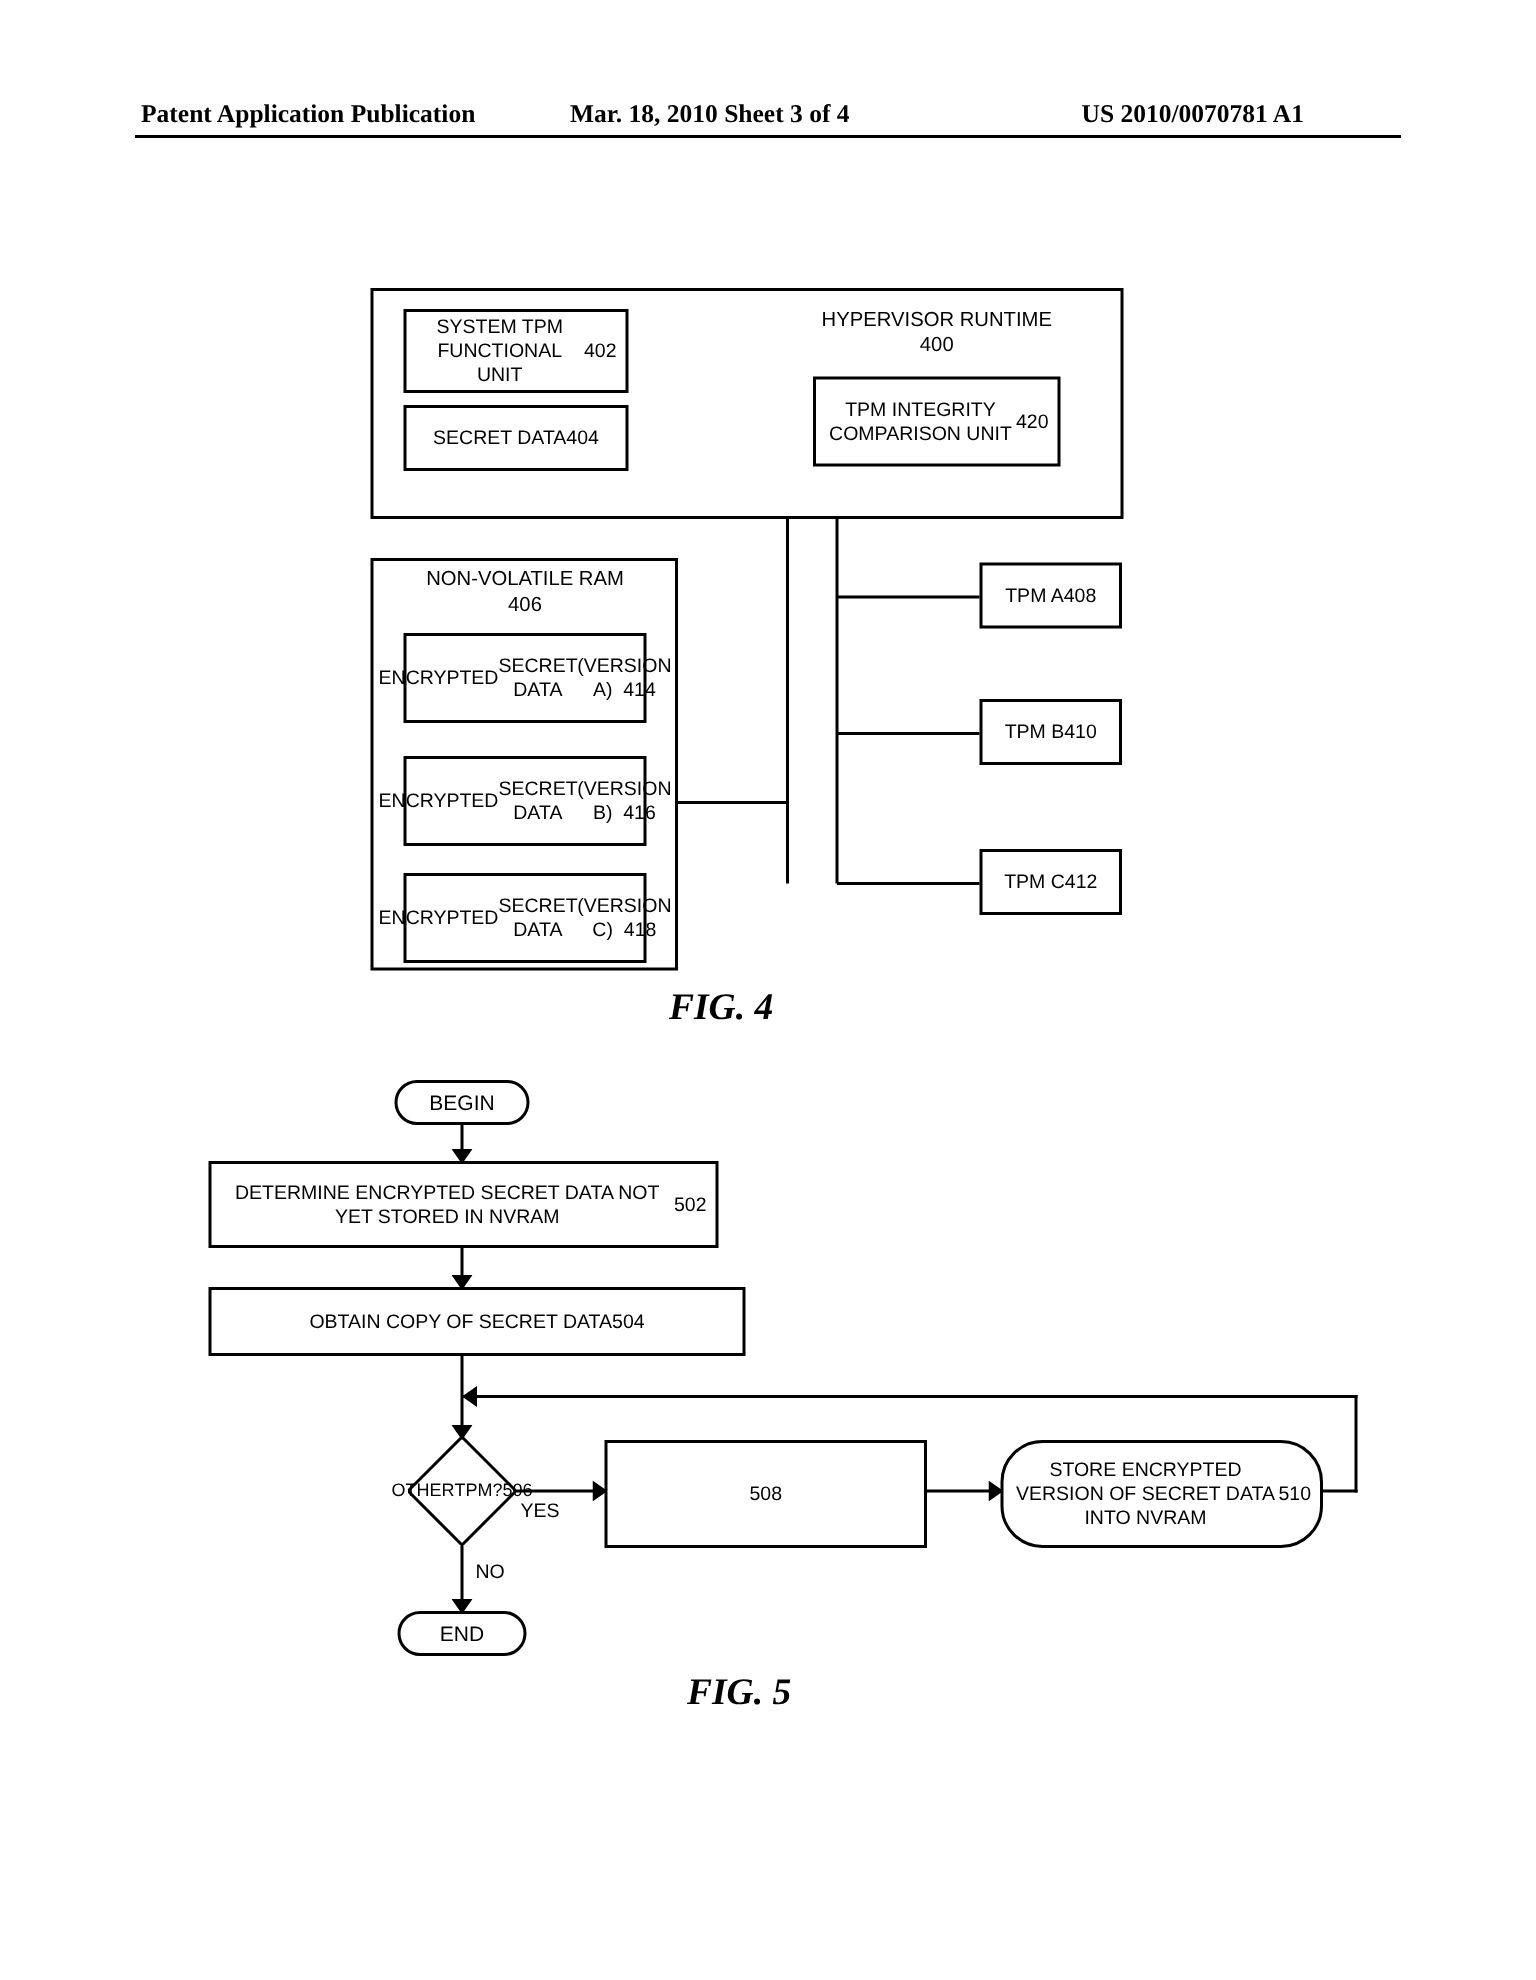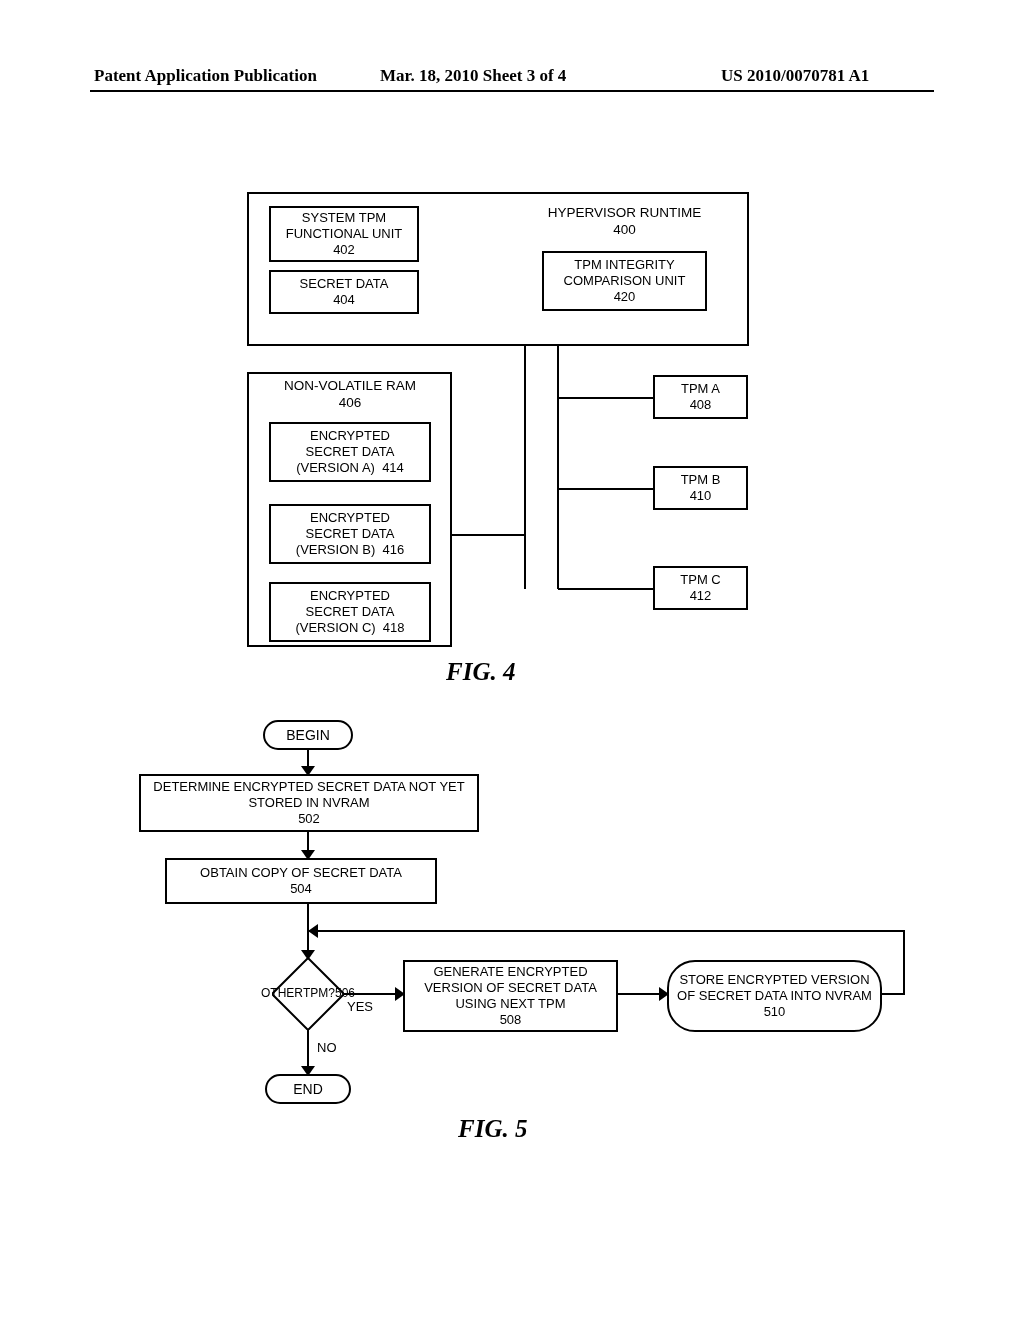--- a/index.html
+++ b/index.html
@@ -24,21 +24,21 @@
     left: 90px;
     width: 844px;
     border-top: 2px solid #000;
   }
   .hdr-left { position: absolute; left: 94px; font-size: 17px; }
   .hdr-mid  { position: absolute; left: 380px; font-size: 17px; }
   .hdr-right{ position: absolute; left: 680px; font-size: 17px; margin-left: 41px; }
 
   
   .fig4 { position: absolute; left: 247px; top: 192px; width: 528px; }
-  .box { position: absolute; border: 2px solid #000; text-align: center; font-family: Arial, Helvetica, sans-serif; font-size: 13px; line-height: 1.25; display: flex; flex-direction: column; align-items: center; justify-content: center; padding: 4px 6px; }
+  .box { position: absolute; border: 2px solid #000; text-align: center; font-family: Arial, Helvetica, sans-serif; font-size: 13px; line-height: 1.25; display: flex; flex-direction: row; align-items: center; justify-content: center; padding: 4px 6px; }
   .u { }
   .fig4-outer { left: 0; top: 0; width: 502px; height: 154px; }
   .fig4-sysunit { left: 22px; top: 14px; width: 150px; height: 56px; }
   .fig4-secret  { left: 22px; top: 78px; width: 150px; height: 44px; }
   .fig4-hypervisor { position:absolute; left: 275px; top: 13px; width: 205px; text-align:center; font-family: Arial,Helvetica,sans-serif; font-size:13.5px; line-height:1.25; }
   .fig4-integrity { left: 295px; top: 59px; width: 165px; height: 60px; }
 
   .fig4-nvram { left: 0; top: 180px; width: 205px; height: 275px; }
   .nvram-label { position:absolute; left:0; top:186px; width:186px; text-align:center; font-family: Arial,Helvetica,sans-serif; font-size:13.5px; line-height:1.25;padding-left:20px;}
   .fig4-enc-a { left: 22px; top: 230px; width: 162px; height: 60px; }
@@ -156,21 +156,21 @@
   <div class="box" style="left:14px; top:54px; width:340px; height:58px;">
     <span>DETERMINE ENCRYPTED SECRET DATA NOT YET STORED IN NVRAM</span>
     <span class="u">502</span>
   </div>
 
   <div class="line" style="left:182px; top:112px; width:2px; height:22px;"></div>
   <svg style="position:absolute; left:176px; top:130px;" width="14" height="10">
       <polygon points="7,10 0,0 14,0" fill="#000"></polygon>
     </svg>
 
-  <div class="box" style="left:14px; top:138px; width:272px; height:46px;margin-left:26px;">
+  <div class="box" style="left:14px; top:138px; width:358px; height:46px;">
     <span>OBTAIN COPY OF SECRET DATA</span>
     <span class="u">504</span>
   </div>
 
   <div class="line" style="left:182px; top:184px; width:2px; height:50px;"></div>
   <svg style="position:absolute; left:176px; top:230px;" width="14" height="10">
       <polygon points="7,10 0,0 14,0" fill="#000"></polygon>
     </svg>
 
   <div class="line" style="left:183px; top:210px; width:597px; height:2px;"></div>
@@ -191,21 +191,20 @@
     </div>
   </div>
 
   <div class="line" style="left:219px; top:273px; width:55px; height:2px;"></div>
   <svg style="position:absolute; left:270px; top:267px;" width="10" height="14">
       <polygon points="10,7 0,0 0,14" fill="#000"></polygon>
     </svg>
   <span class="arrow-label" style="left:222px; top:279px;">YES</span>
 
   <div class="box" style="left:278px; top:240px; width:215px; height:72px;">
-    <span>GENERATE ENCRYPTED VERSION OF SECRET DATA USING NEXT TPM</span>
     <span class="u">508</span>
   </div>
 
   <div class="line" style="left:493px; top:273px; width:45px; height:2px;"></div>
   <svg style="position:absolute; left:534px; top:267px;" width="10" height="14">
       <polygon points="10,7 0,0 0,14" fill="#000"></polygon>
     </svg>
 
   <div class="box" style="left:542px; top:240px; width:215px; height:72px;border-radius:28px;">
     <span>STORE ENCRYPTED VERSION OF SECRET DATA INTO NVRAM</span>

